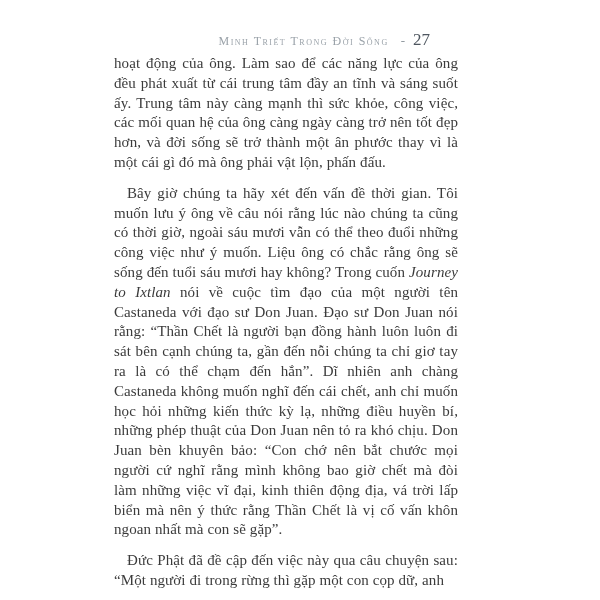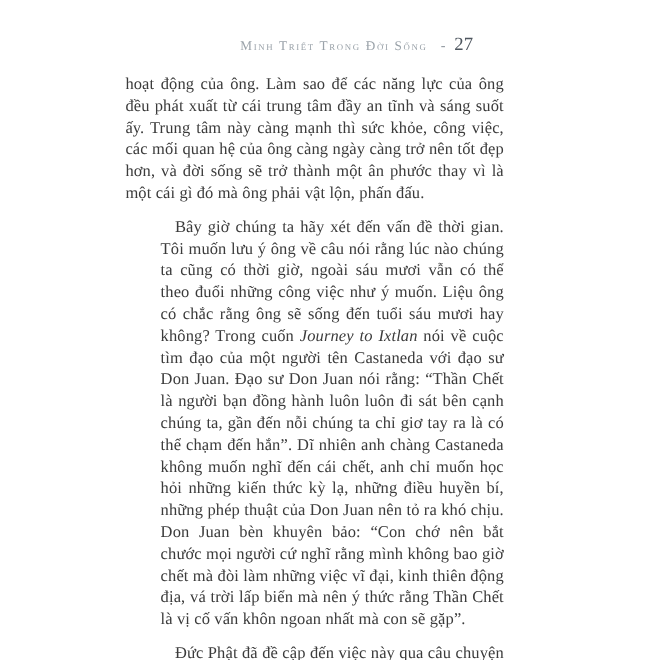--- a/index.html
+++ b/index.html
@@ -18,21 +18,21 @@
   .content-col {
     position: absolute;
     left: 114px;
     top: 30px;
     width: 344px;
   }
   .running-header {
     text-align: right;
     padding-right: 28px;
     white-space: nowrap;
-    margin-bottom: 18px;
+    margin-bottom: 4px;
     user-select: none;
   }
   .running-title {
     font-variant: small-caps;
     font-size: 12px;
     letter-spacing: 1.5px;
     color: #9aa2a9;
   }
   .header-sep {
     font-size: 13px;
@@ -50,21 +50,20 @@
     text-align: justify;
     letter-spacing: 0.1px;
   }
   .body-text p {
     margin: 0;
     padding: 0;
   }
   .body-text p.indent {
     text-indent: 13px;
     margin-top: 11px;
-    margin-left: 32px;
   }
   .body-text em {
     font-style: italic;
   }
 </style>
 </head>
 <body>
 
 <div class="page">
   <div class="content-col">

